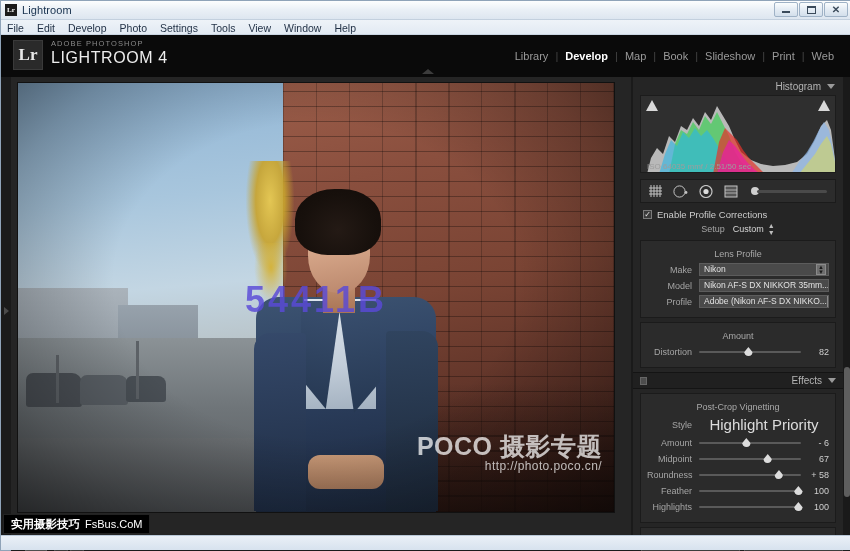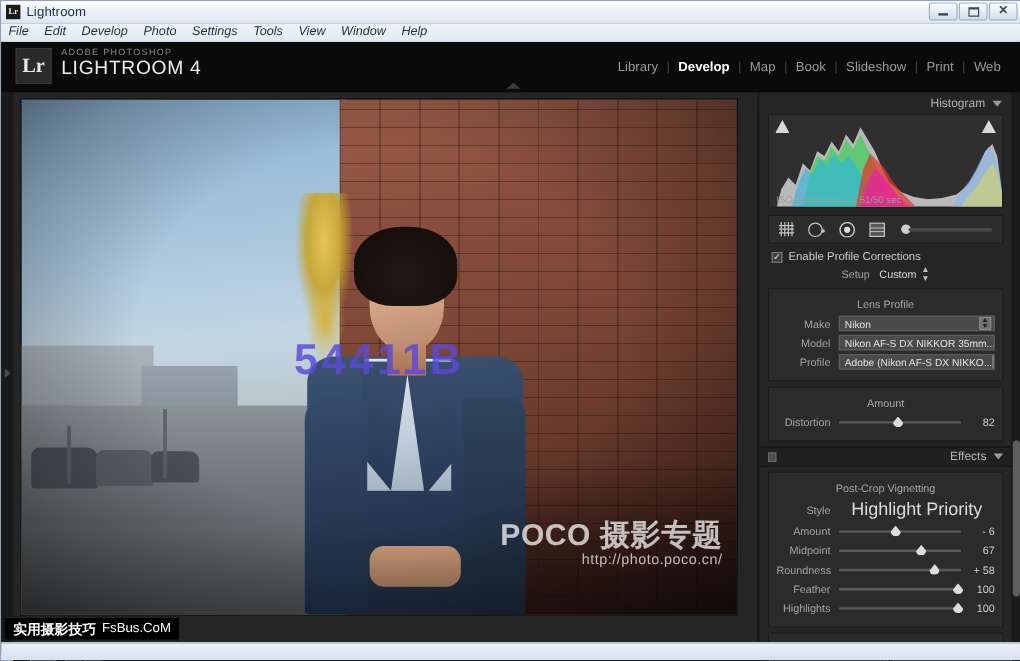--- a/index.html
+++ b/index.html
@@ -40,23 +40,22 @@
   }
   .win-btn .gl { display:block; }
   .mnb { width:8px; height:2px; background:#3a4a5a; margin-top:5px; }
   .mxb { width:9px; height:8px; border:1px solid #3a4a5a; border-top-width:2px; }
   .clb { font-size:10px; font-weight:bold; color:#3a4a5a;}
 
   
   .menubar {
     position:absolute; left:0; top:19px; width:850px; height:15px;
     background: linear-gradient(180deg,#eef3f8 0%,#e2eaf3 100%);
-    display:flex; align-items:flex-start; padding-left:6px;
+    display:flex; align-items:flex-end; padding-left:6px;
     border-bottom:1px solid #c9d5e2;
-    font-style:italic;
   }
   .menubar .mi { font-size:10.5px; color:#1f2f44; margin-right:13px; cursor:default;}
 
   
   .lr-app {
     position:absolute; left:0; top:34px; width:850px; height:502px;
     background:#1a1a1a;
   }
   .lr-top {
     position:absolute; left:0; top:0; width:850px; height:42px;
@@ -277,21 +276,21 @@
   .chk {
     width:9px;height:9px;border:1px solid #7a7a7a;background:#3a3a3a;margin-right:5px;
     display:flex;align-items:center;justify-content:center; color:#e4e4e4; font-size:8px; line-height:1;
   }
   .chk-lbl { font-size:9.5px; color:#cccccc;}
   .row { display:flex; align-items:center; height:13px; margin-bottom:3px;}
   .row-lbl { width:52px; text-align:right; font-size:9px; color:#a5a5a5; padding-right:7px;}
   .row-val { width:28px; text-align:right; font-size:9px; color:#cfcfcf;}
   .sel {
     flex:1; height:13px; background:#4a4a4a; border:1px solid #5c5c5c;
-    display:flex; align-items:center; justify-content:space-between;
+    display:flex; align-items:flex-start; justify-content:space-between;
     padding:0 2px 0 4px; font-size:8.5px; color:#e2e2e2; overflow:hidden; white-space:nowrap;
   }
   .sel-arrows {
     width:10px;height:11px;background:#6e6e6e;border:1px solid #8a8a8a;
     color:#1c1c1c;font-size:6px;line-height:5px;text-align:center; flex:none;
   }
   .sec-title { text-align:center; font-size:9px; color:#a9a9a9; margin:6px 0 4px;}
   .slider { flex:1; height:12px; position:relative; display:flex; align-items:center;}
   .s-track { position:absolute; left:0; right:0; height:2px; background:#5a5a5a; border-radius:1px;}
   .s-knob {

